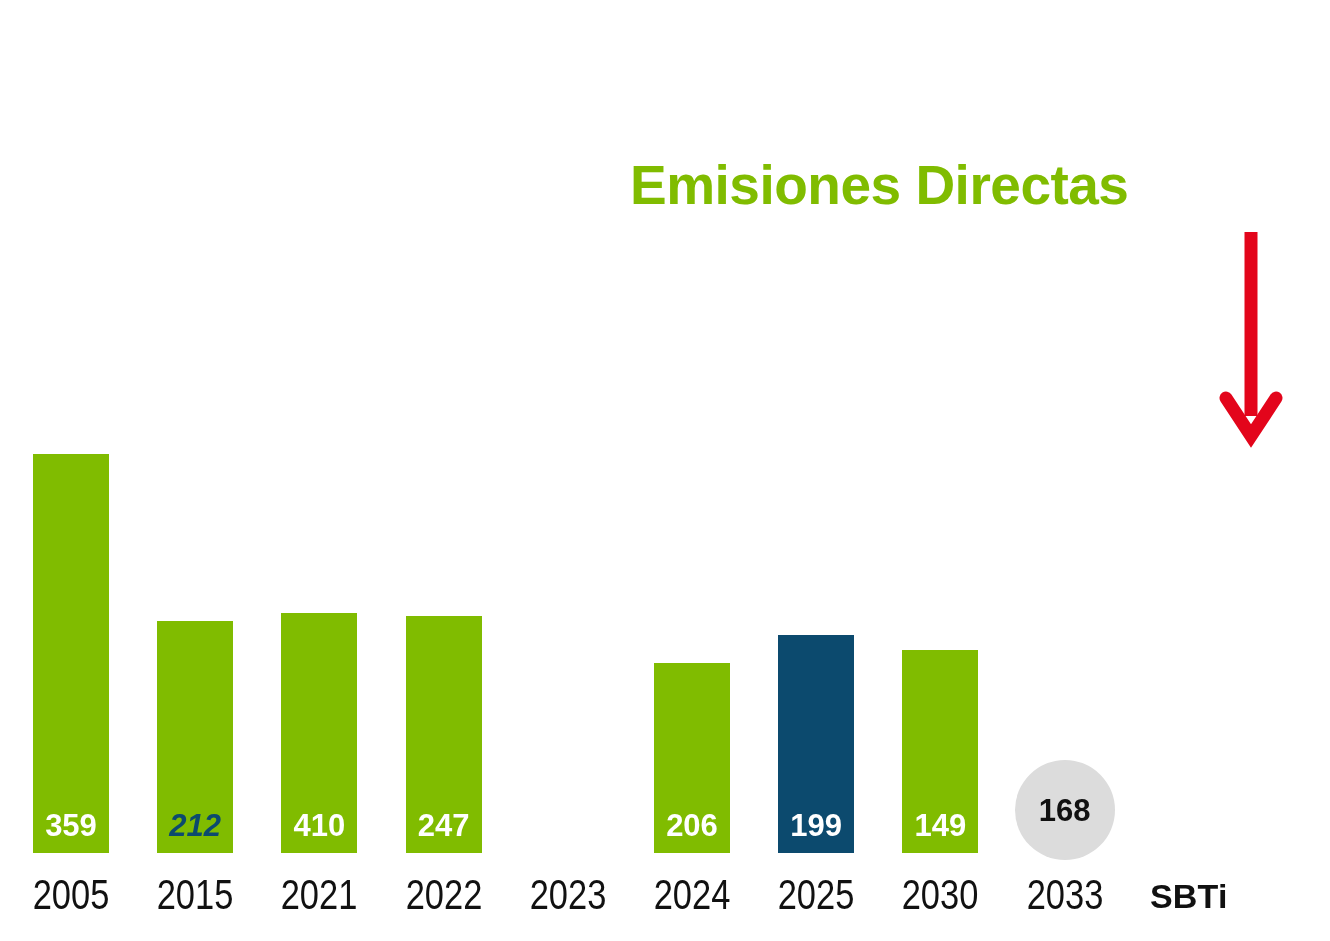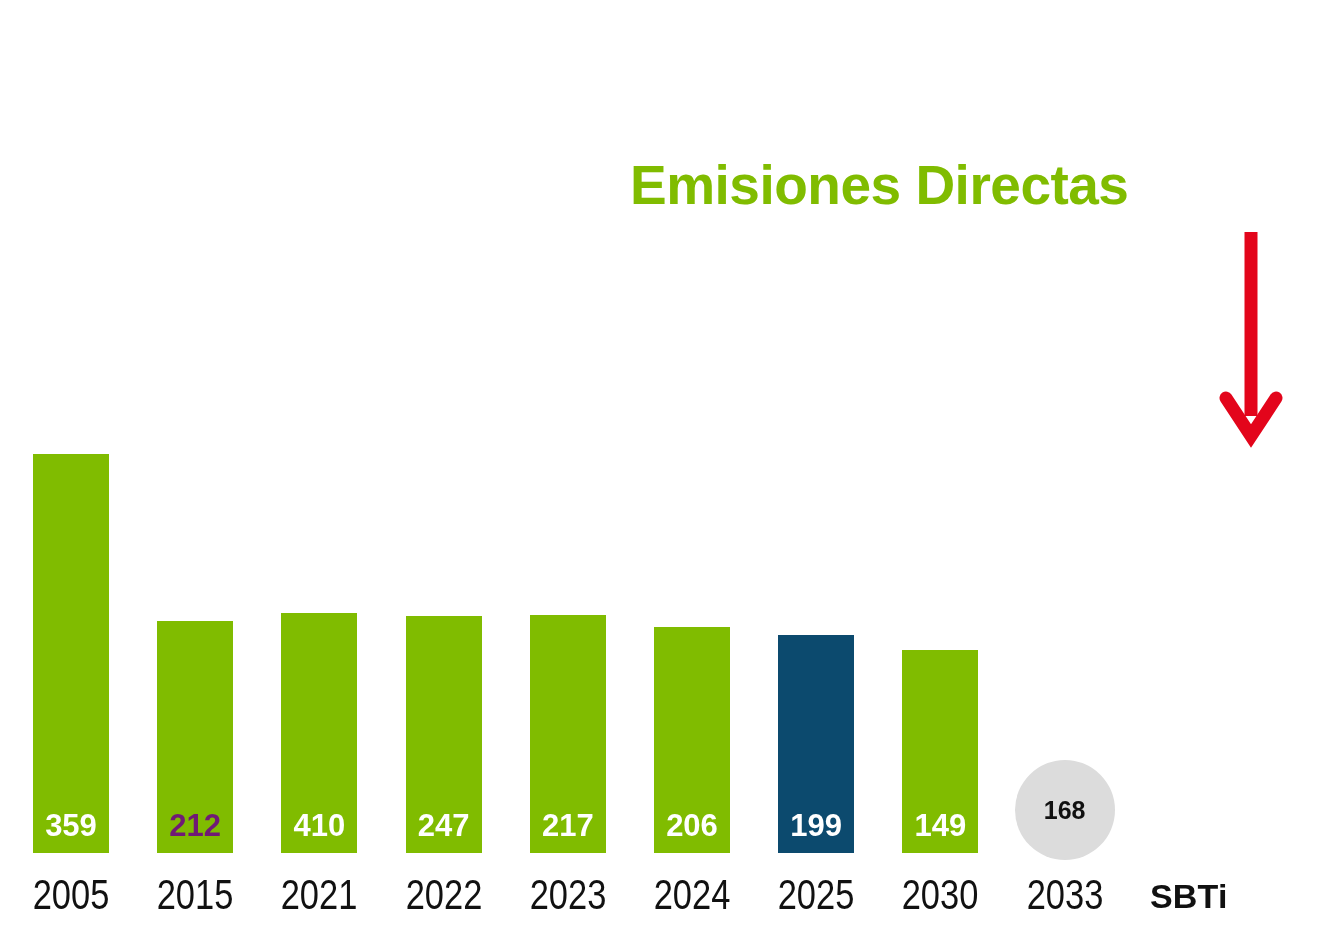--- a/index.html
+++ b/index.html
@@ -92,21 +92,21 @@
     width: 100px;
     height: 100px;
     border-radius: 50%;
     background: #dcdcdc;
     display: flex;
     align-items: center;
     justify-content: center;
   }
   .target-circle .target-value {
     color: #111111;
-    font-size: 25px;
+    font-size: 31px;
     font-weight: 700;
     line-height: 1;
   }
 
   
   .cat-label {
     position: absolute;
     top: 872px;
     width: 124px;
     text-align: center;
@@ -142,44 +142,39 @@
 
   <div id="plot-area">
       <div class="bar-group" style="left: 33px;">
         <div class="bar" style="height: 399px; background: rgb(128, 188, 0);">
           <div class="bar-value" style="color: rgb(255, 255, 255);">359</div>
         </div>
       </div>
       <div class="cat-label" style="left: 9px; color: rgb(17, 17, 17);">2005</div>
       <div class="bar-group" style="left: 157.2px;">
         <div class="bar" style="height: 232px; background: rgb(128, 188, 0);">
-          <div class="bar-value" style="color: #701a75;">212</div>
+          <div class="bar-value" style="color: #0c4a6e; font-style: italic;">212</div>
         </div>
       </div>
       <div class="cat-label" style="left: 133.2px; color: rgb(17, 17, 17);">2015</div>
       <div class="bar-group" style="left: 281.4px;">
         <div class="bar" style="height: 240px; background: rgb(128, 188, 0);">
           <div class="bar-value" style="color: rgb(255, 255, 255);">410</div>
         </div>
       </div>
       <div class="cat-label" style="left: 257.4px; color: rgb(17, 17, 17);">2021</div>
       <div class="bar-group" style="left: 405.6px;">
         <div class="bar" style="height: 237px; background: rgb(128, 188, 0);">
           <div class="bar-value" style="color: rgb(255, 255, 255);">247</div>
         </div>
       </div>
       <div class="cat-label" style="left: 381.6px; color: rgb(17, 17, 17);">2022</div>
-      <div class="bar-group" style="left: 529.8px;">
-        <div class="bar" style="height: 238px; background: rgb(128, 188, 0);">
-          <div class="bar-value" style="color: rgb(255, 255, 255);">217</div>
-        </div>
-      </div>
       <div class="cat-label" style="left: 505.8px; color: rgb(17, 17, 17);">2023</div>
       <div class="bar-group" style="left: 654px;">
-        <div class="bar" style="height: 226px; background: rgb(128, 188, 0);">
+        <div class="bar" style="height: 190px; background: rgb(128, 188, 0);">
           <div class="bar-value" style="color: rgb(255, 255, 255);">206</div>
         </div>
       </div>
       <div class="cat-label" style="left: 630px; color: rgb(17, 17, 17);">2024</div>
       <div class="bar-group" style="left: 778.2px;">
         <div class="bar" style="height: 218px; background: #0c4a6e;">
           <div class="bar-value" style="color: rgb(255, 255, 255);">199</div>
         </div>
       </div>
       <div class="cat-label" style="left: 754.2px; color: rgb(17, 17, 17);">2025</div>

